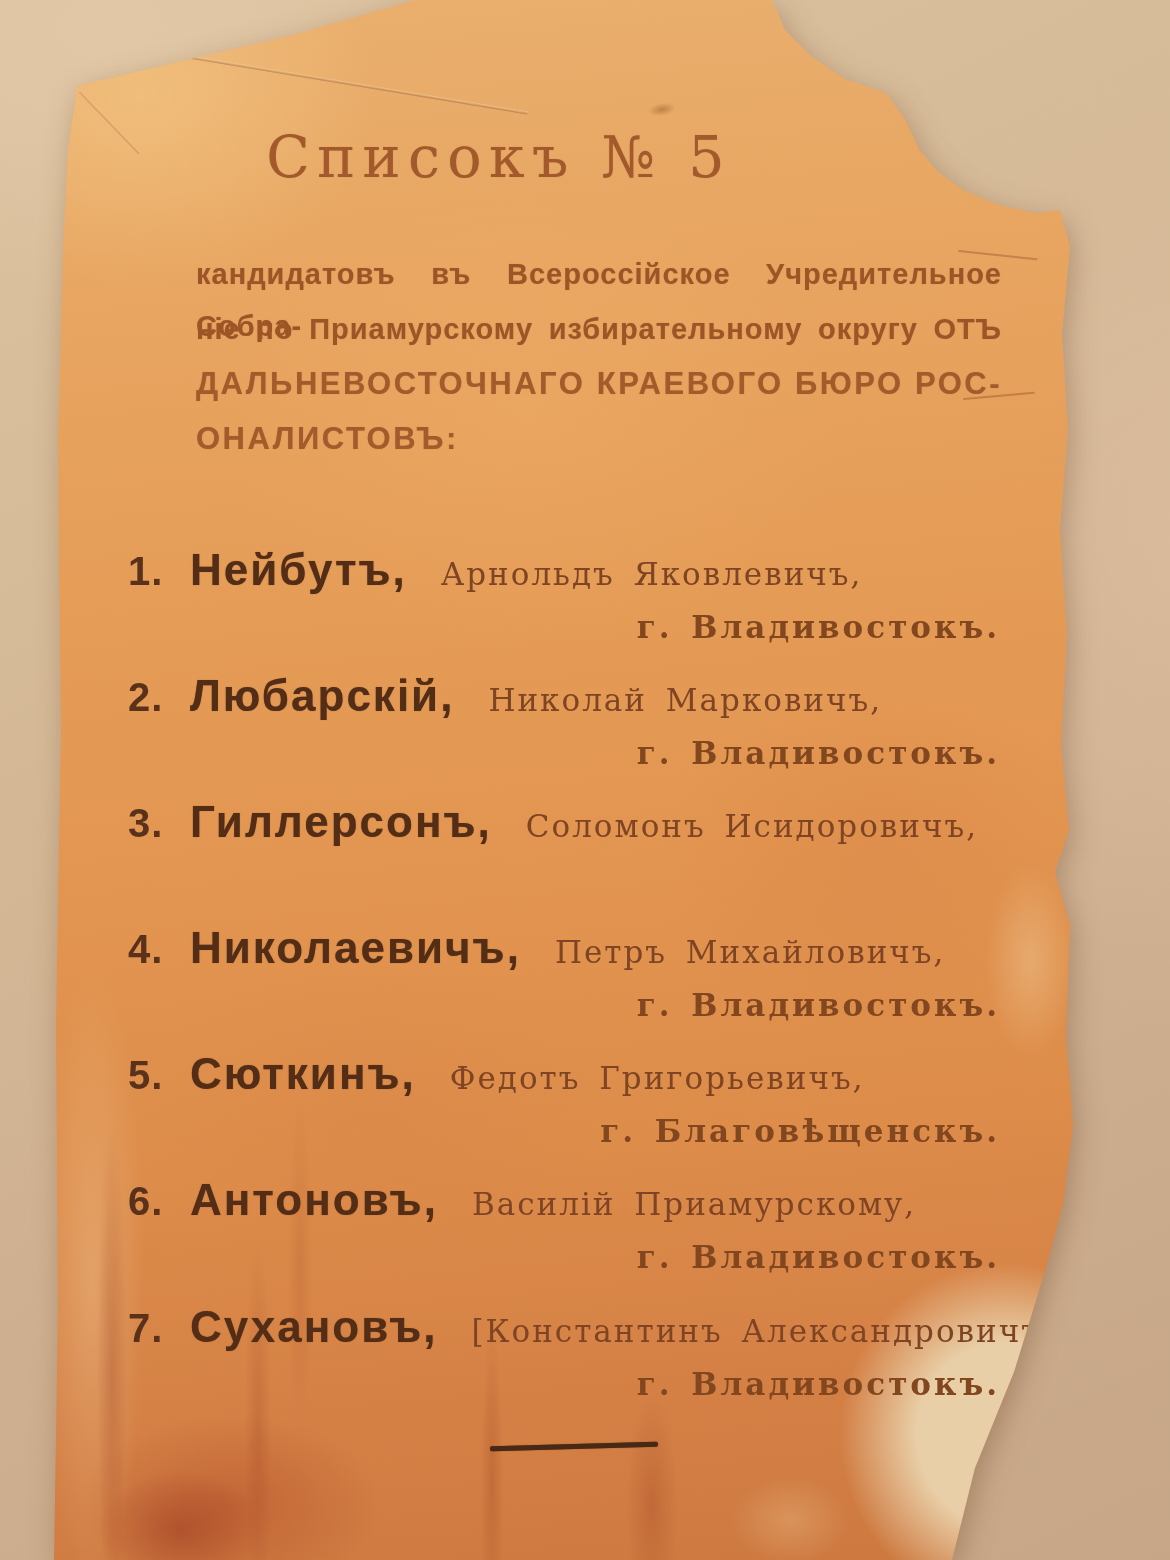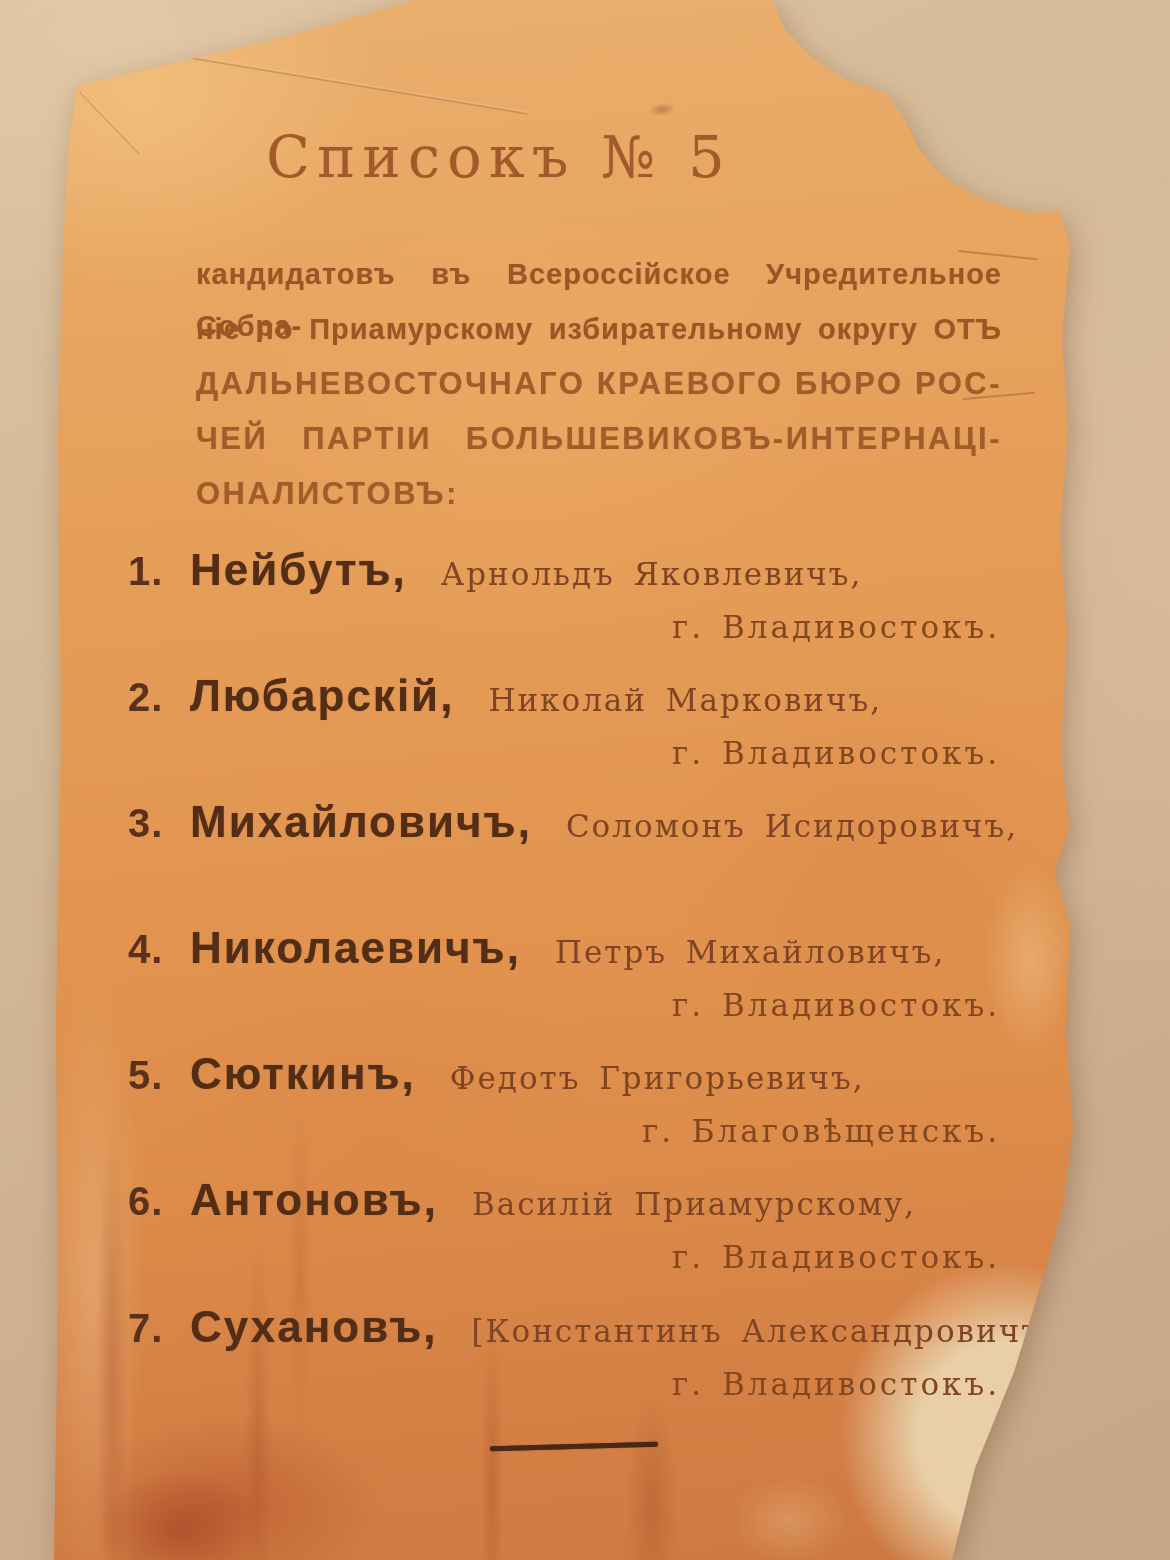--- a/index.html
+++ b/index.html
@@ -66,21 +66,21 @@
     font-size:31px;letter-spacing:2.5px;color:#a35b2c;}
   .intro-line:nth-child(6){text-align:center;text-align-last:center;font-size:31px;letter-spacing:2.5px;color:#a35b2c;}
 
   .item{position:absolute;left:128px;width:884px;}
   .item .l1{display:flex;align-items:baseline;white-space:nowrap;}
   .num{width:62px;flex:0 0 62px;font-weight:bold;font-size:40px;color:#5a311a;letter-spacing:1px;}
   .sur{font-weight:bold;font-size:44px;color:#532d16;letter-spacing:2px;margin-right:34px;
     text-shadow:0 0 1px rgba(90,50,25,.5);}
   .nm{font-family:"DejaVu Serif",serif;font-size:31px;color:#7e4423;letter-spacing:2px;word-spacing:7px;}
   .l2{margin-top:14px;text-align:right;padding-right:12px;font-family:"DejaVu Serif",serif;
-    font-size:31px;color:#83471f;letter-spacing:3px;word-spacing:5px;}
+    font-size:31px;color:#83471f;letter-spacing:3px;word-spacing:5px;font-weight:bold;}
   .i1{top:545px;} .i2{top:671px;} .i3{top:797px;} .i4{top:923px;} .i5{top:1049px;} .i6{top:1175px;} .i7{top:1302px;}
 
   .divider{position:absolute;left:490px;top:1444px;width:168px;height:5px;background:#3a2011;
     transform:rotate(-1.6deg);border-radius:2px;opacity:.9;box-shadow:0 0 1px rgba(58,32,17,.8);}
 </style>
 </head>
 <body>
 
 <div class="stage">
   <div class="paper-wrap">
@@ -91,21 +91,20 @@
       <div class="crack crack-2"></div>
       <div class="smudge"></div>
 
       <div class="content">
         <h1 class="title">Списокъ № 5</h1>
 
         <div class="intro">
           <div class="intro-line">кандидатовъ въ Всероссійское Учредительное Собра-</div>
           <div class="intro-line">ніе по Приамурскому избирательному округу ОТЪ</div>
           <div class="intro-line">ДАЛЬНЕВОСТОЧНАГО КРАЕВОГО БЮРО РОС-</div>
-          <div class="intro-line">ЧЕЙ ПАРТІИ БОЛЬШЕВИКОВЪ-ИНТЕРНАЦІ-</div>
           <div class="intro-line">ОНАЛИСТОВЪ:</div>
         </div>
 
         <div class="item i1">
           <div class="l1">
             <span class="num">1.</span>
             <span class="sur">Нейбутъ,</span>
             <span class="nm">Арнольдъ Яковлевичъ,</span>
           </div>
           <div class="l2">г. Владивостокъ.</div>
@@ -116,21 +115,21 @@
             <span class="num">2.</span>
             <span class="sur">Любарскій,</span>
             <span class="nm">Николай Марковичъ,</span>
           </div>
           <div class="l2">г. Владивостокъ.</div>
         </div>
 
         <div class="item i3">
           <div class="l1">
             <span class="num">3.</span>
-            <span class="sur">Михайловичъ,</span>
+            <span class="sur">Гиллерсонъ,</span>
             <span class="nm">Соломонъ Исидоровичъ,</span>
           </div>
         </div>
 
         <div class="item i4">
           <div class="l1">
             <span class="num">4.</span>
             <span class="sur">Николаевичъ,</span>
             <span class="nm">Петръ Михайловичъ,</span>
           </div>

